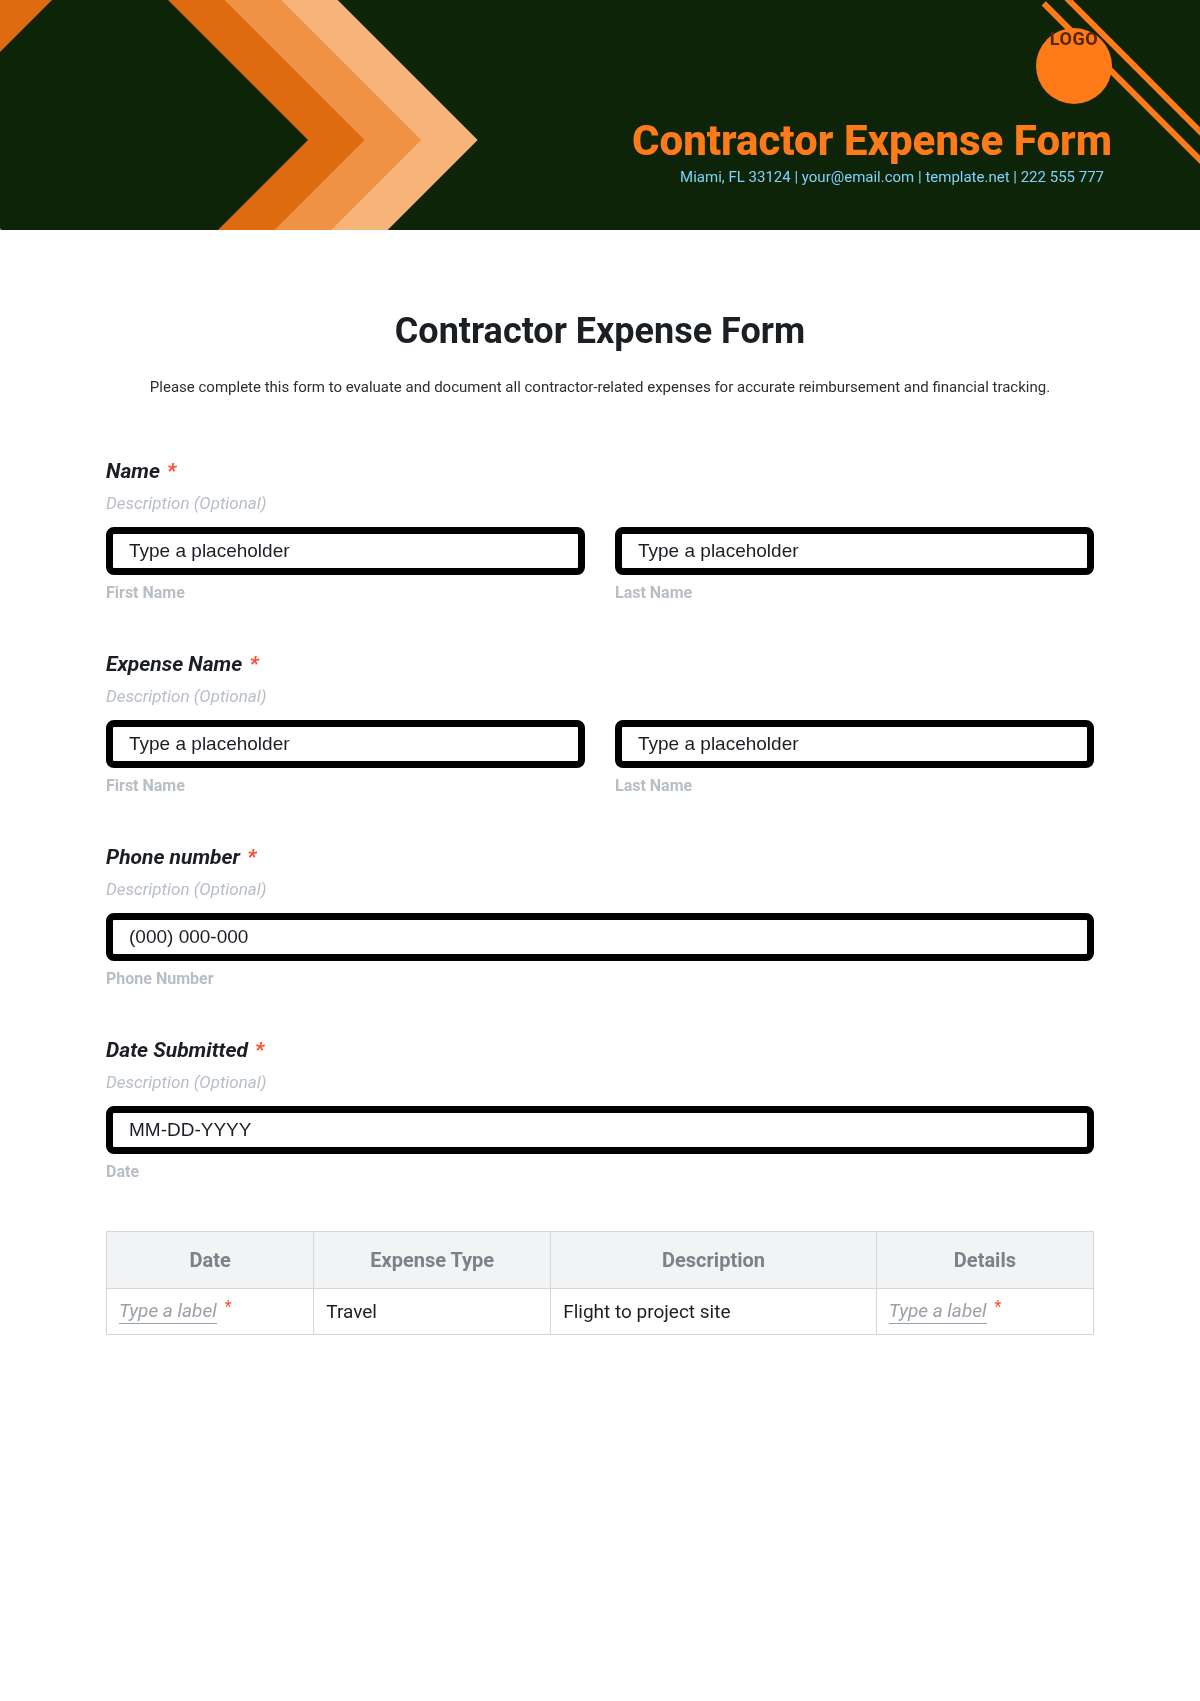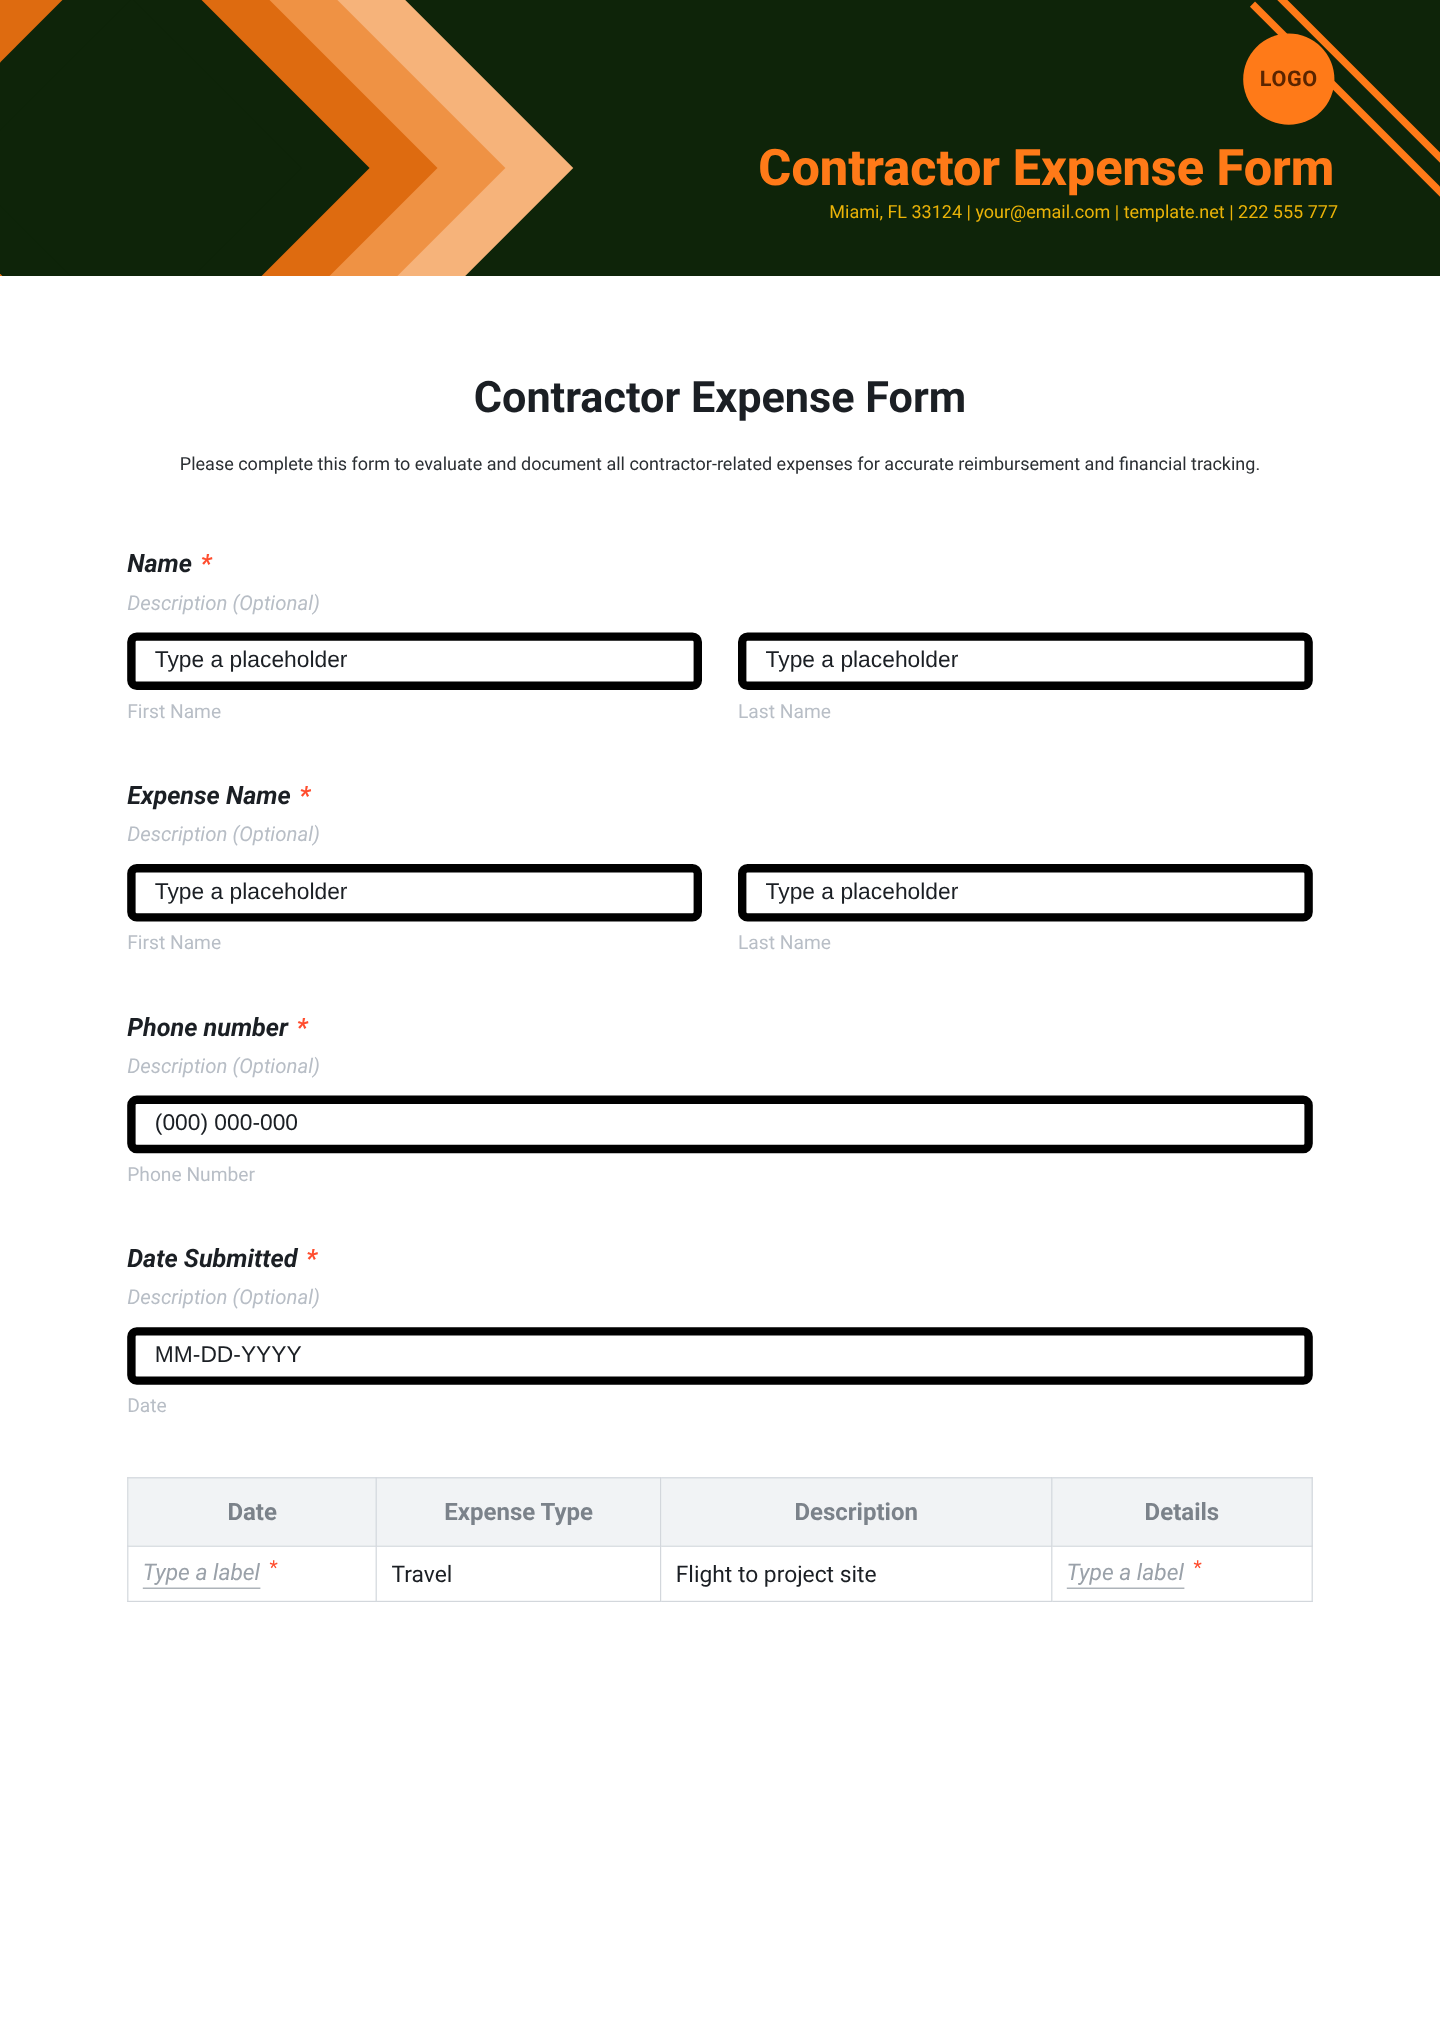--- a/index.html
+++ b/index.html
@@ -35,37 +35,37 @@
   }
   .ds { position: absolute; width: 400px; height: 6px; background: #ff7a18; }
   .ds1 { top: 0; }
   .ds2 { top: 20px; }
   .logo-badge {
     position: absolute;
     top: 28px; right: 88px;
     width: 76px; height: 76px;
     border-radius: 50%;
     background: #ff7a18;
-    display: flex; align-items: center; justify-content: center;
+    display: flex; justify-content: center;
     color: #5a2500;
     font-weight: 700;
     font-size: 18px;
     letter-spacing: 0.5px;
   }
   .header-title {
     position: absolute;
     top: 116px; right: 88px;
     color: #ff7a18;
     font-size: 42px;
     font-weight: 800;
   }
   .header-sub {
     position: absolute;
-    top: 168px; right: 85px;
-    color: #eab308;
+    top: 168px; right: 96px;
+    color: #7dd3fc;
     font-size: 15px;
   }
   .content {
     padding: 80px 106px 40px 106px;
   }
   .form-title {
     text-align: center;
     font-size: 36px;
     font-weight: 700;
     color: #1b1f24;
@@ -106,20 +106,21 @@
     padding: 0 16px;
     font-size: 19px;
     color: #1b1f24;
     background: #fff;
   }
   .text-input::placeholder { color: #1b1f24; }
   .sub-label {
     font-size: 16px;
     color: #b8bec6;
     margin-top: 8px;
+    font-weight: bold;
   }
   .section-title {
     font-size: 28px;
     font-weight: 700;
     color: #1b1f24;
     margin-bottom: 24px;
   }
   table.expense {
     width: 100%;
     border-collapse: collapse;

